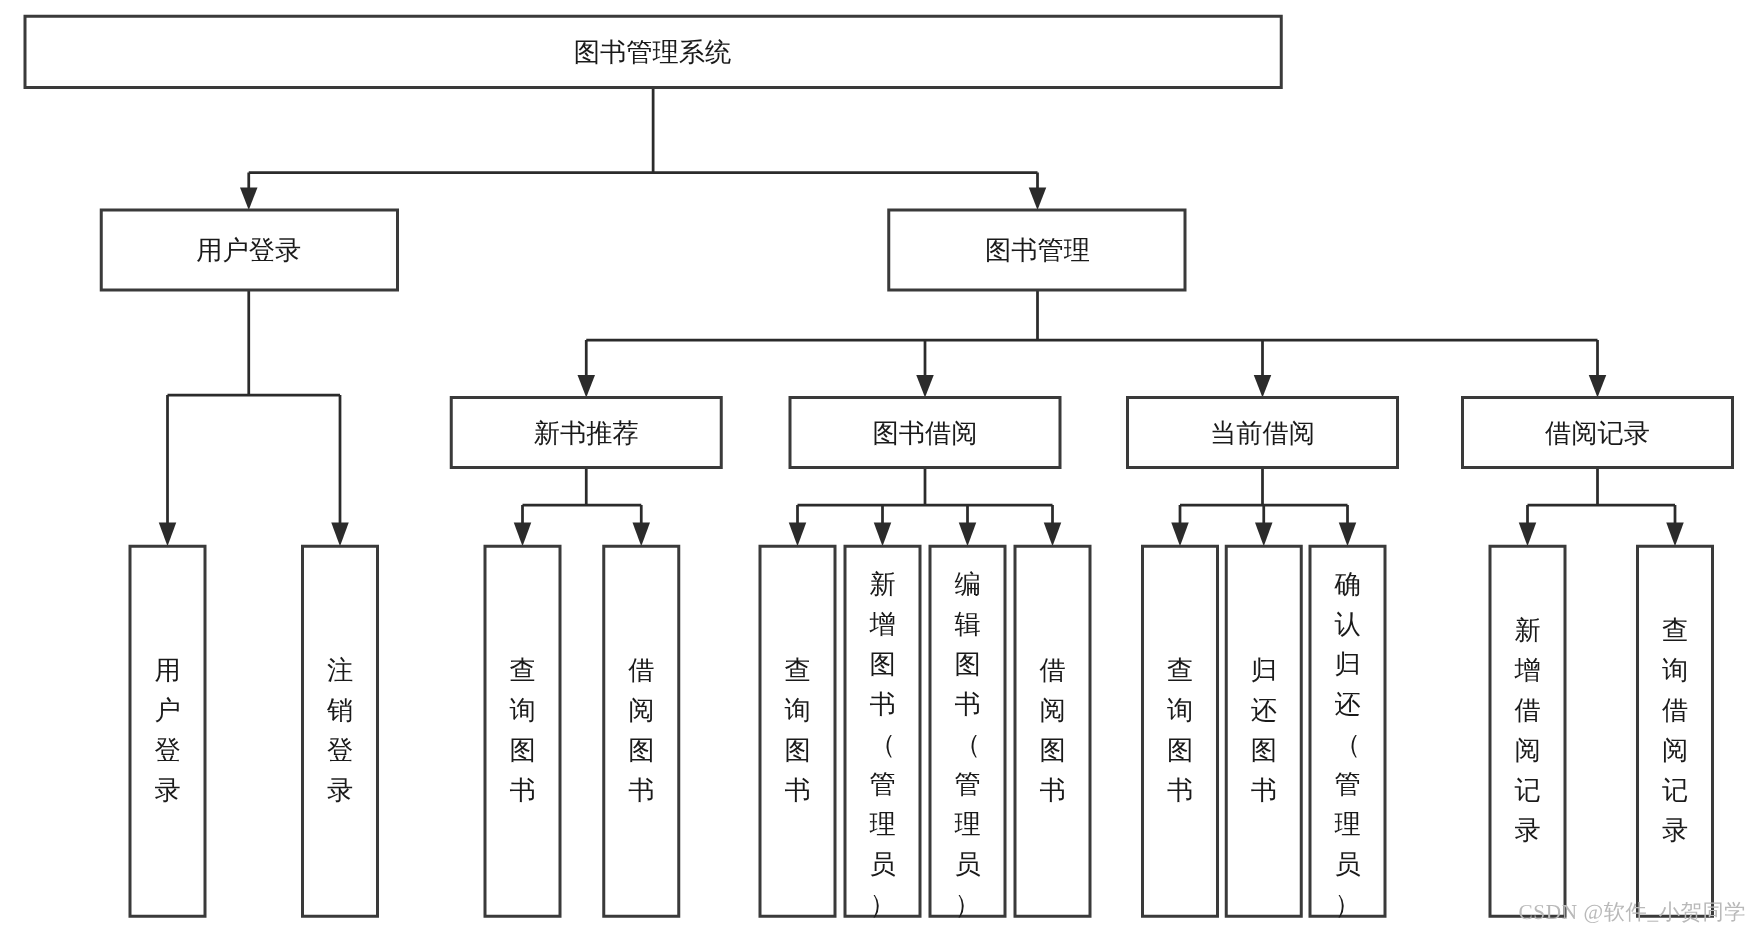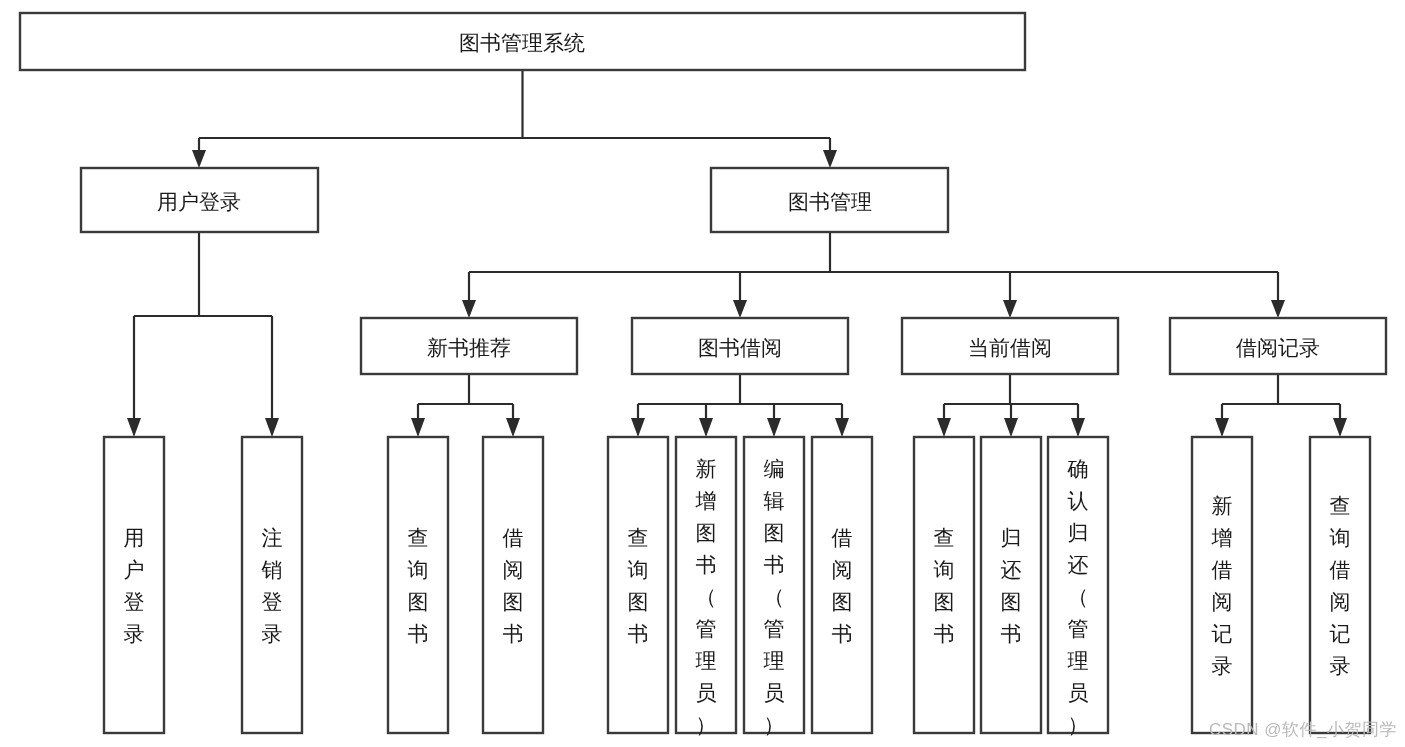--- a/index.html
+++ b/index.html
@@ -42,21 +42,21 @@
     stroke-width: 2.2;
     fill: none;
   }
   .arrow-head {
     fill: #2b2b2b;
   }
   .watermark {
     position: absolute;
     right: 8px;
     bottom: 6px;
-    font-family: Liberation Sans, sans-serif;
+    font-family: Liberation Serif, serif;
     font-size: 17px;
     color: #b9b9b9;
     letter-spacing: 0.5px;
     white-space: nowrap;
     pointer-events: none;
   }
 </style>
 </head>
 <body>
 

